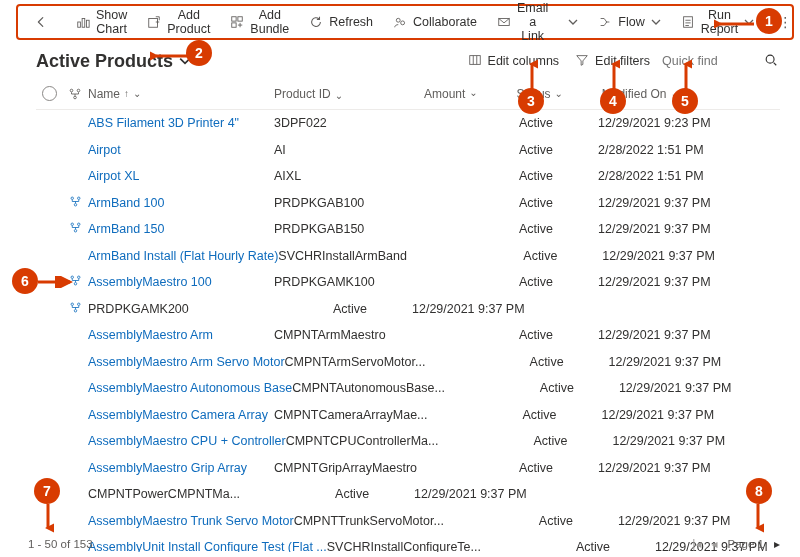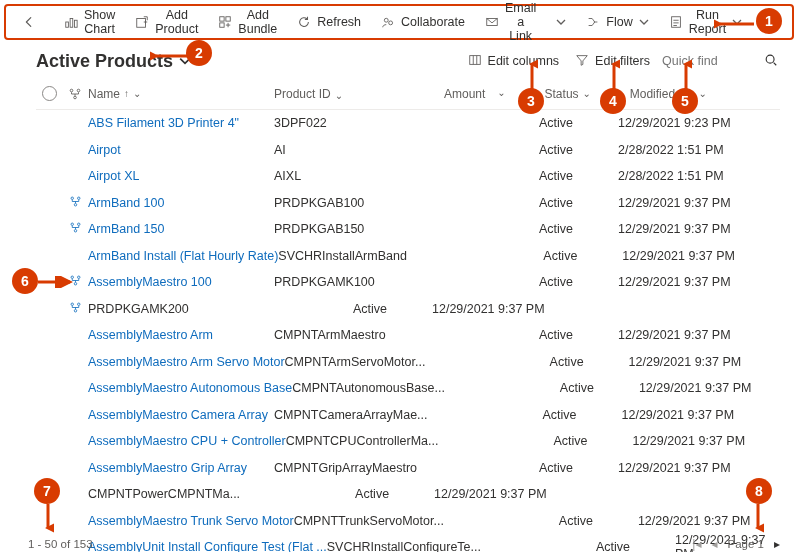--- a/index.html
+++ b/index.html
@@ -15,21 +15,21 @@
   }
   
   .command-bar {
     display: flex;
     align-items: center;
     height: 36px;
     padding: 0 8px;
     gap: 4px;
     border: 2px solid #d83b01;
     border-radius: 4px;
-    margin: 4px 6px 0 4px;
+    margin: 4px 6px 0 16px;
   }
   .cb-btn {
     display: inline-flex;
     align-items: center;
     gap: 6px;
     height: 28px;
     padding: 0 8px;
     font-size: 12.5px;
     color: #323130;
     background: transparent;
@@ -103,21 +103,21 @@
     align-items:center;
     height:32px;
     font-size:12px;
     color:#605e5c;
     border-bottom:1px solid #edebe9;
   }
   .col-sel { width:26px; display:flex; align-items:center; justify-content:center;}
   .col-hier { width:26px; display:flex; align-items:center; justify-content:center;}
   .col-name { flex: 0 0 186px; display:flex; align-items:center; gap:4px; }
   .col-prod { flex: 0 0 150px; display:flex; align-items:flex-end; gap:4px;}
-  .col-amt  { flex: 0 0 50px;  display:flex; align-items:flex-start; justify-content:flex-end; gap:12px; text-align:right;margin-left:20px; }
+  .col-amt  { flex: 0 0 50px;  display:flex; align-items:flex-start; justify-content:flex-end; gap:4px; text-align:right; }
   .col-stat { flex: 0 0 120px; display:flex; align-items:center; gap:4px; padding-left:4px;justify-content:center;}
   .col-mod  { flex: 1; display:flex; align-items:center; gap:4px; padding-left:4px;}
   .grid-head .chev { font-size:10px; color:#605e5c; }
   .sort-up { font-size:10px; }
   .grid-body { max-height: 442px; overflow:hidden; }
   .row {
     display:flex;
     align-items:center;
     height:26.5px;
     font-size:12.5px;

